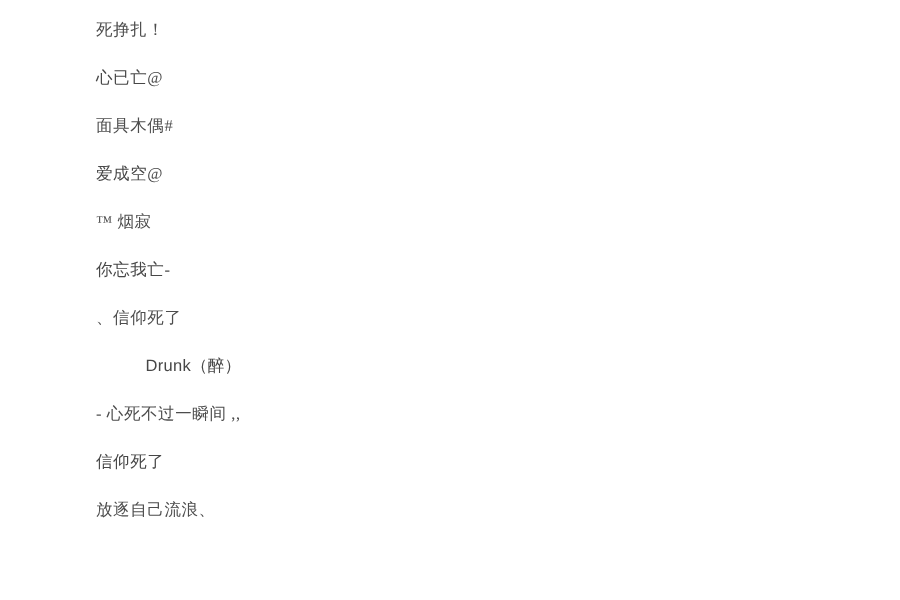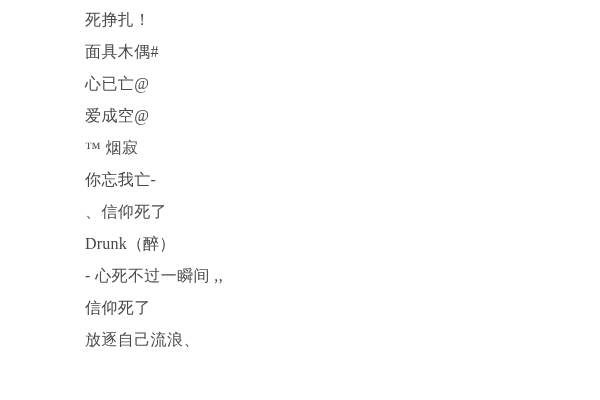--- a/index.html
+++ b/index.html
@@ -24,47 +24,48 @@
     left: 0;
     top: 0;
     width: 600px;
     padding-top: 4px;
     box-sizing: border-box;
   }
   .line {
     position: relative;
     height: 32px;
     line-height: 32px;
-    padding-left: 85px;
-    font-size: 16px;
+    padding-left: 64px;
+    font-size: 11px;
     color: #ララ;
     color: #4a4a4a;
     white-space: pre;
     letter-spacing: 0.4px;
   }
   .line .txt {
     display: inline-block;
     vertical-align: baseline;
   }
   
   .line:nth-child(odd) .txt { color: #4d4d4d; }
   .line:nth-child(even) .txt { color: #474747; }
   .line.latin .txt {
-    font-family: Liberation Serif, serif;
+    font-family: Liberation Sans, sans-serif;
     letter-spacing: 0.2px;
+    margin-left: 33px;
   }
 </style>
 </head>
 <body>
 
 <div id="page">
   <div id="doc-body">
     <div class="line"><span class="txt">死挣扎！</span></div>
+    <div class="line"><span class="txt">心已亡@</span></div>
     <div class="line"><span class="txt">面具木偶#</span></div>
-    <div class="line"><span class="txt">心已亡@</span></div>
     <div class="line"><span class="txt">爱成空@</span></div>
     <div class="line"><span class="txt">™ 烟寂</span></div>
     <div class="line"><span class="txt">你忘我亡-</span></div>
     <div class="line"><span class="txt">、信仰死了</span></div>
     <div class="line latin"><span class="txt">Drunk（醉）</span></div>
     <div class="line"><span class="txt">- 心死不过一瞬间 ,,</span></div>
     <div class="line"><span class="txt">信仰死了</span></div>
     <div class="line"><span class="txt">放逐自己流浪、</span></div>
   </div>
 </div>

